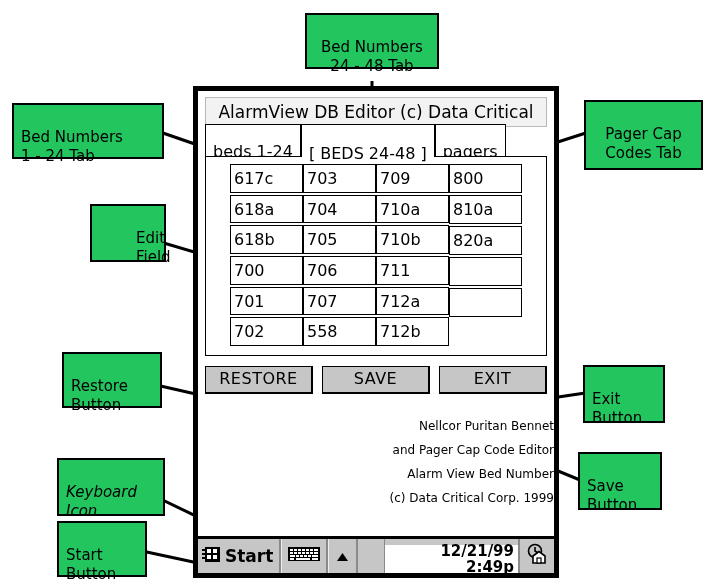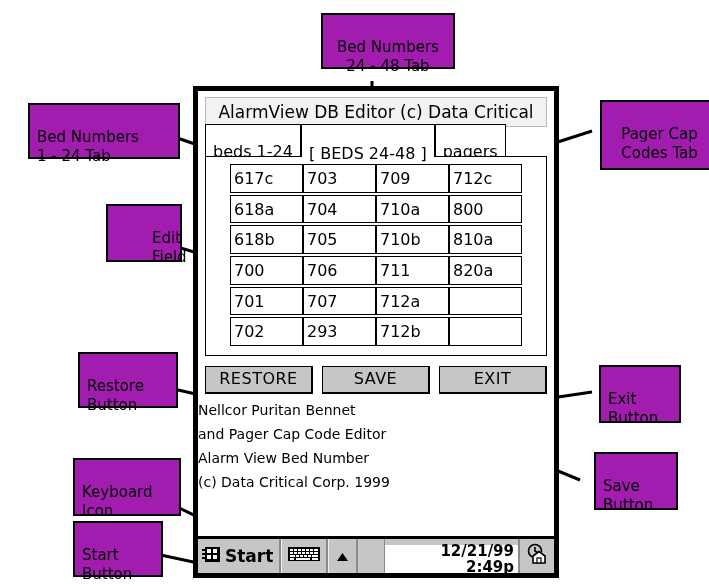--- a/index.html
+++ b/index.html
@@ -13,28 +13,27 @@
     position: relative;
     overflow: hidden;
     font-family: "DejaVu Sans", sans-serif;
     color: #000;
   }
 
   
   .callout {
     position: absolute;
     border: 2px solid #000;
-    background: #a21caf;
+    background: #22c55e;
     box-sizing: border-box;
     font-size: 15px;
     line-height: 19px;
     padding: 4px 7px;
     white-space: pre-line;
     z-index: 5;
-    margin-left: 16px;
   }
   .callout.center { text-align: center; }
 
   
   .leaders {
     position: absolute;
     left: 0; top: 0;
     width: 709px; height: 586px;
     z-index: 4;
     pointer-events: none;
@@ -151,24 +150,24 @@
     font-size: 16px;
     line-height: 24px;
     text-align: center;
     color: #000;
     letter-spacing: 0.5px;
   }
 
   
   .about {
     flex: 1 1 auto;
-    text-align: left;
-    font-size: 14px;
+    text-align: right;
+    font-size: 12px;
     line-height: 24px;
-    padding-top: 4px;
+    padding-top: 20px;
     color: #000;
   }
 
   
   .taskbar {
     height: 34px;
     border-top: 3px solid #000;
     background: #c6c6c6;
     display: flex;
     align-items: stretch;
@@ -272,21 +271,21 @@
 <div class="callout" style="left:583px; top:365px; width:82px; height:58px;">
   <span>Exit
 Button</span>
 </div>
 
 <div class="callout" style="left:578px; top:452px; width:84px; height:58px;">
   <span>Save
 Button</span>
 </div>
 
-<div class="callout" style="left:57px; top:458px; width:108px; height:58px;">
+<div class="callout" style="left:57px; top:458px; width:108px; height:58px;font-style:italic;">
   <span>Keyboard
 Icon</span>
 </div>
 
 <div class="callout" style="left:57px; top:521px; width:90px; height:56px;">
   <span>Start
 Button</span>
 </div>
 
 <div id="device">
@@ -318,34 +317,33 @@
         <div class="editfield">701</div>
         <div class="editfield">702</div>
       </div>
 
       <div class="gridcol">
         <div class="editfield">703</div>
         <div class="editfield">704</div>
         <div class="editfield">705</div>
         <div class="editfield">706</div>
         <div class="editfield">707</div>
-        <div class="editfield">293</div>
+        <div class="editfield">558</div>
       </div>
 
       <div class="gridcol">
         <div class="editfield">709</div>
         <div class="editfield">710a</div>
         <div class="editfield">710b</div>
         <div class="editfield">711</div>
         <div class="editfield">712a</div>
         <div class="editfield">712b</div>
       </div>
 
       <div class="gridcol">
-        <div class="editfield">712c</div>
         <div class="editfield">800</div>
         <div class="editfield">810a</div>
         <div class="editfield">820a</div>
         <div class="editfield"></div>
         <div class="editfield"></div>
       </div>
 
     </div>
 
     <div class="buttonrow">

